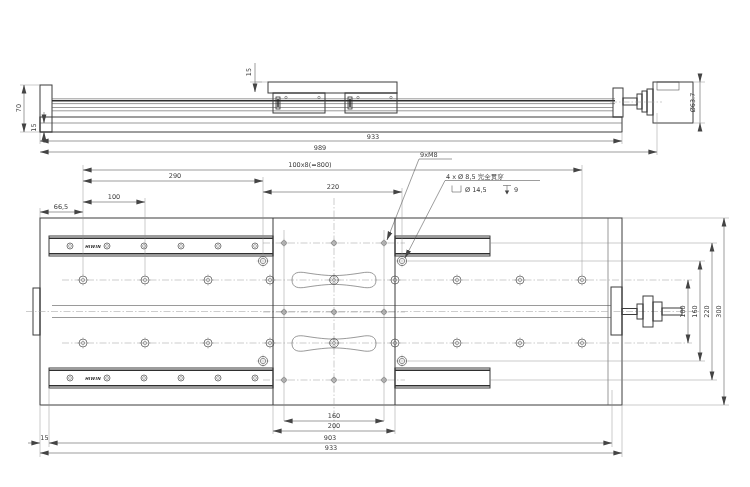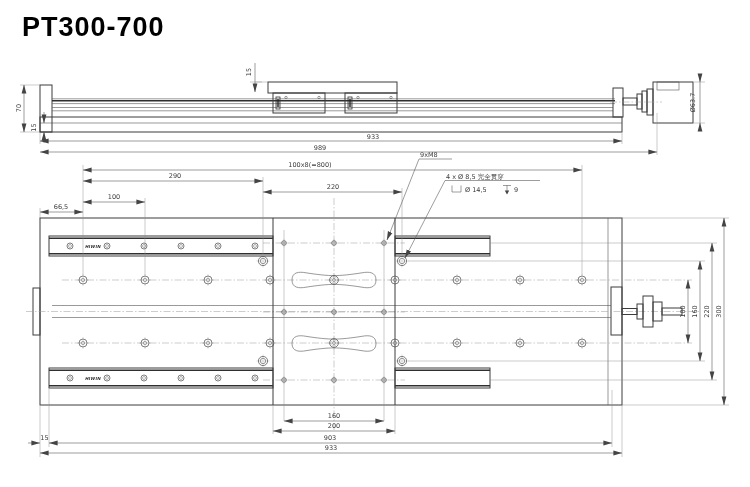--- a/index.html
+++ b/index.html
@@ -13,21 +13,20 @@
   .dim{stroke:#5a5a5a;stroke-width:.6;fill:none;}
   .ext{stroke:#8a8a8a;stroke-width:.45;fill:none;}
   .cl{stroke:#9a9a9a;stroke-width:.5;fill:none;stroke-dasharray:7 2 1.5 2;}
   .band{stroke:#2f2f2f;stroke-width:1.6;fill:none;}
   .brand{font-size:4.2px;font-style:italic;font-weight:bold;fill:#333;letter-spacing:.2px;}
 </style>
 </head>
 <body>
 
 <div class="page">
-  <div class="title">PT300-700</div>
 
   <svg width="750" height="487" viewBox="0 0 750 487">
     <defs>
       <marker id="ma" markerWidth="9" markerHeight="6" refX="8.6" refY="3" orient="auto-start-reverse" markerUnits="userSpaceOnUse">
         <path d="M0,0.6 L9,3 L0,5.4 z" fill="#444"></path>
       </marker>
       <g id="hole-base">
         <path d="M-6,0H6 M0,-6V6" stroke="#aaa" stroke-width=".4"></path>
         <circle r="4" fill="none" stroke="#4a4a4a" stroke-width=".7"></circle>
         <circle r="1.7" fill="none" stroke="#666" stroke-width=".5"></circle>

